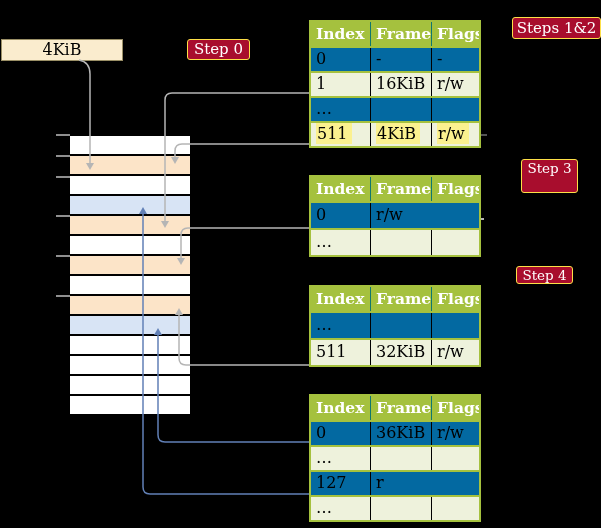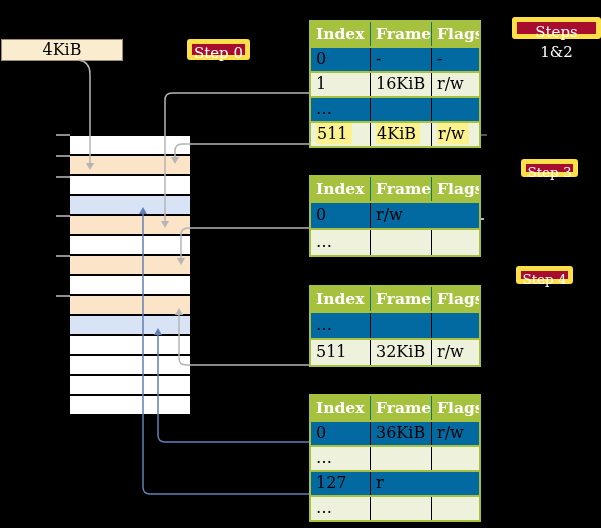--- a/index.html
+++ b/index.html
@@ -4,25 +4,25 @@
 <style>
   html,body{margin:0;padding:0;background:#000;}
   #canvas{position:relative;width:601px;height:528px;background:#000;overflow:hidden;
           font-family:"DejaVu Serif","Liberation Serif",serif;}
   
   .membox{position:absolute;left:1px;top:39px;width:120px;height:20px;
           background:var(--cream);border:1px solid #9a8f66;
           text-align:center;line-height:20px;font-size:16px;color:#000;}
   
   .step-label{position:absolute;background:var(--crimson);color:#fff;
-              border:5px solid #fde047;border-radius:3px;
+              border:1px solid #fde047;border-radius:3px;
               text-align:center;box-sizing:border-box;}
   #step0{left:187px;top:39px;width:63px;height:21px;font-size:15px;line-height:19px;}
   #steps12{left:512px;top:17px;width:89px;height:22px;font-size:15px;line-height:20px;}
-  #step3{left:521px;top:159px;width:57px;height:18px;font-size:13.5px;line-height:16px;}
+  #step3{left:521px;top:159px;width:57px;height:34px;font-size:13.5px;line-height:16px;}
 #step4{left:516px;top:266px;width:57px;height:18px;font-size:13.5px;line-height:16px;}
   
   #memcol{position:absolute;left:70px;top:134px;width:120px;border-top:2px solid #000;}
   .mrow{height:18px;border-bottom:2px solid #000;}
   .mrow.free{background:#ffffff;}
   .mrow.table{background:var(--peach);}
   .mrow.page{background:var(--bluerow);}
   .tick{position:absolute;left:56px;width:14px;height:2px;background:#8f8f8f;}
   .stub{position:absolute;height:2px;}
   

